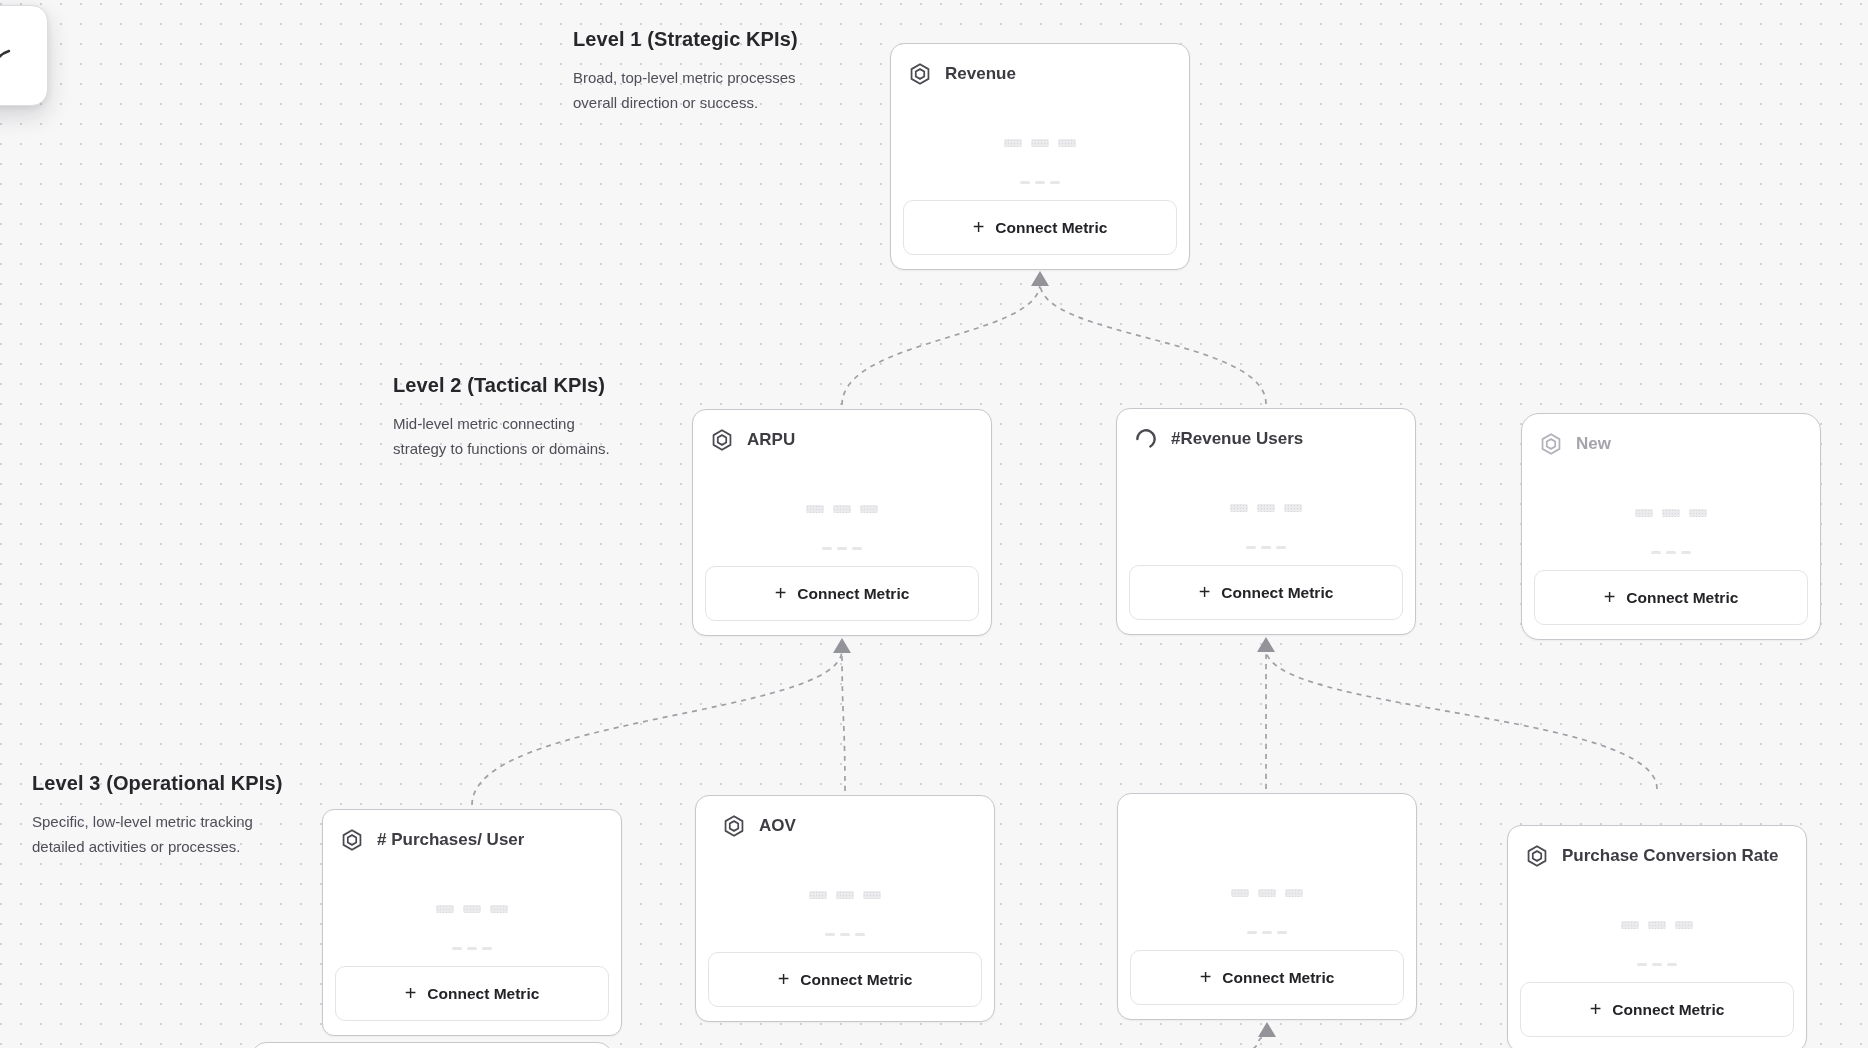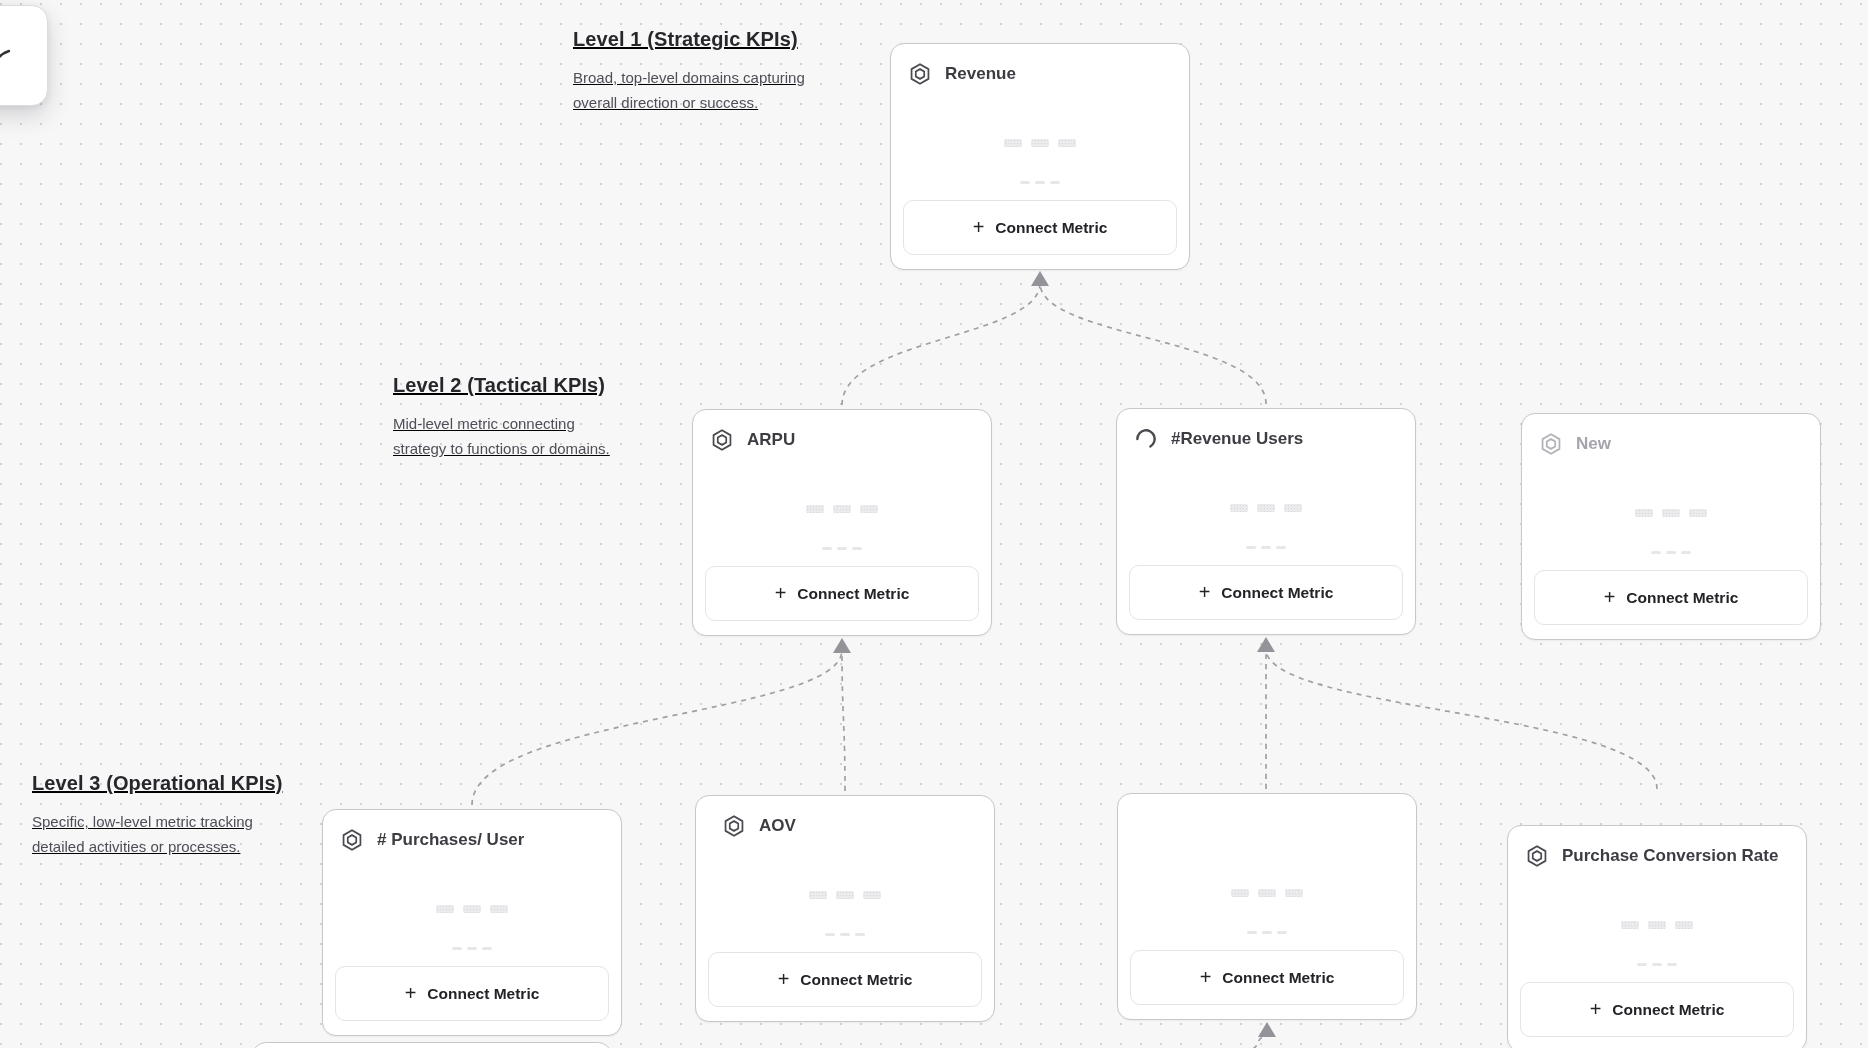--- a/index.html
+++ b/index.html
@@ -5,38 +5,38 @@
   html,body{margin:0;padding:0;}
   body{
     width:1868px;height:1048px;overflow:hidden;position:relative;
     font-family:"Liberation Sans", sans-serif;
     background-color:#f7f7f8;
     background-image:radial-gradient(circle, #d2d2d6 1.15px, rgba(0,0,0,0) 1.3px);
     background-size:20px 20px;background-position:11px 14px;
   }
   .canvas{position:absolute;inset:0;}
   
-  .level-heading{position:absolute;text-decoration:underline;}
+  .level-heading{position:absolute;}
   .level-title{font-size:20px;font-weight:700;color:#26262b;letter-spacing:.1px;margin:0 0 14px 0;}
   .level-desc{font-size:15px;color:#4e4e56;line-height:25px;}
   .level-desc span{display:block;}
   .lh1{left:573px;top:28px;}
   .lh2{left:380px;top:374px;margin-left:13px;}
   .lh3{left:32px;top:772px;}
   
   .kpi-card{
     position:absolute;width:300px;height:227px;background:#fff;
     border:1px solid #c7c7cd;border-radius:14px;box-sizing:border-box;
     box-shadow:0 1px 2px rgba(20,20,25,.05);
   }
   .card-revenue{left:890px;top:43px;}
   .card-arpu{left:692px;top:409px;}
   .card-paying{left:1116px;top:408px;}
-  .card-new{left:1521px;top:413px;}
-  .card-purchases{left:322px;top:809px;}
+  .card-new{left:1521px;top:413px;border-radius:18px;}
+  .card-purchases{left:322px;top:809px;border-radius:12px;}
   .card-aov{left:695px;top:795px;padding-left:9px;}
   .card-active{left:1117px;top:793px;}
   .card-pcr{left:1507px;top:793px;margin-top:32px;}
   .card-partial{left:252px;top:1042px;width:360px;height:40px;border-radius:14px 14px 0 0;}
   .card-head{display:flex;align-items:center;gap:12px;padding:17px 16px 0 16px;}
   .card-head svg{flex:0 0 auto;display:block;}
   .card-title{font-size:17px;font-weight:700;color:#3c3c42;white-space:nowrap;overflow:hidden;}
   .card-new .card-title{color:#a4a4ac;}
   
   .skel-row1{position:absolute;left:0;right:0;top:95px;display:flex;justify-content:center;gap:9px;}
@@ -80,21 +80,21 @@
     <path d="M1266,789 C1266,720 1266,720 1266,649"></path>
     <path d="M1657,789 C1657,712 1266,712 1266,649"></path>
     <polygon points="1266,637 1257,652 1275,652"></polygon>
     <path d="M1253,1049 C1261,1043 1256,1040 1263,1037"></path>
     <polygon points="1267,1022 1258,1037 1276,1037"></polygon>
   </svg>
 
   <div class="level-heading lh1">
     <div class="level-title">Level 1 (Strategic KPIs)</div>
     <div class="level-desc">
-      <span>Broad, top-level domains capturing</span>
+      <span>Broad, top-level metric processes</span>
       <span>overall direction or success.</span>
     </div>
   </div>
   <div class="level-heading lh2">
     <div class="level-title">Level 2 (Tactical KPIs)</div>
     <div class="level-desc">
       <span>Mid-level metric connecting</span>
       <span>strategy to functions or domains.</span>
     </div>
   </div>

